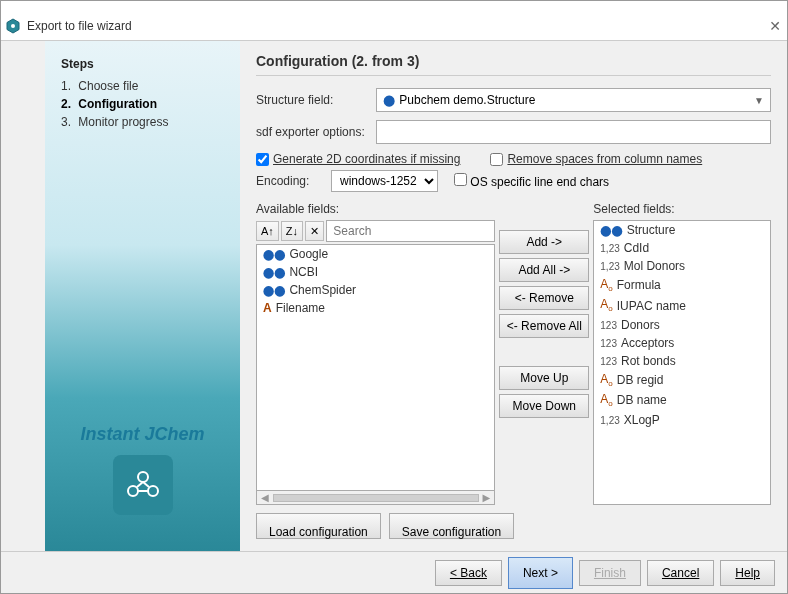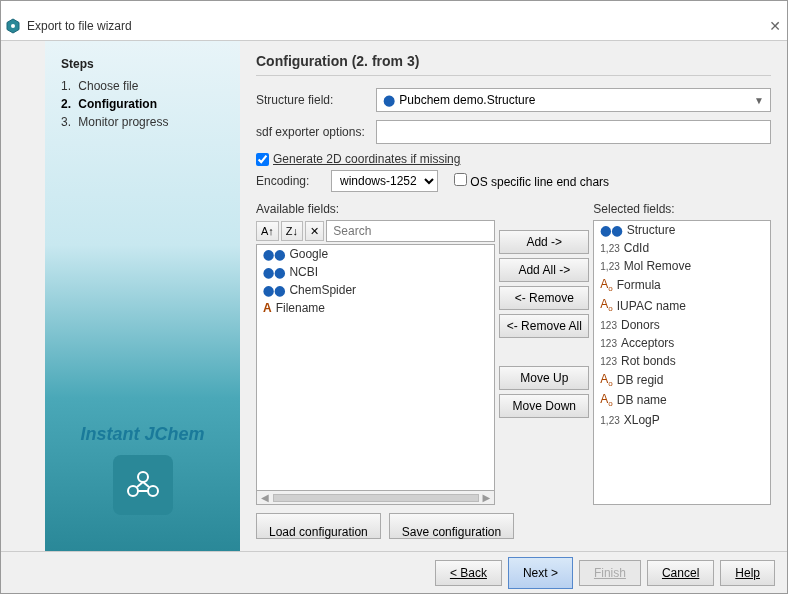--- a/index.html
+++ b/index.html
@@ -154,20 +154,24 @@
       <div class="form-row">
         <div class="form-label">sdf exporter options:</div>
         <input type="text" class="text-input" style="flex: 1 1 0%;">
       </div>
 
       <div class="checkbox-row" style="margin-left:0; margin-bottom:4px;">
         <label style="margin-right:30px;">
           <input type="checkbox" checked="" style="">
           <span>Generate 2D coordinates if missing</span>
         </label>
+        <label>
+          <input type="checkbox" style="">
+          <span>Remove spaces from column names</span>
+        </label>
       </div>
 
       <div class="encoding-row">
         <span class="encoding-label">Encoding:</span>
         <select class="encoding-select"><option>windows-1252</option></select>
         <label>
           <input type="checkbox" style="">
           <span>OS specific line end chars</span>
         </label>
       </div>
@@ -225,21 +229,21 @@
               <div class="list-item">
                 <span class="list-item-icon"><span style="color:#1a5fb4;font-size:10px;font-weight:bold;">⬤⬤</span></span>
                 <span>Structure</span>
               </div>
               <div class="list-item">
                 <span class="list-item-icon"><span style="color:#555;font-size:10px;">1,23</span></span>
                 <span>CdId</span>
               </div>
               <div class="list-item">
                 <span class="list-item-icon"><span style="color:#555;font-size:10px;">1,23</span></span>
-                <span>Mol Remove</span>
+                <span>Mol Donors</span>
               </div>
               <div class="list-item">
                 <span class="list-item-icon"><span style="color:#aa4400;font-size:12px;">A<sub style="font-size:8px;">o</sub></span></span>
                 <span>Formula</span>
               </div>
               <div class="list-item">
                 <span class="list-item-icon"><span style="color:#aa4400;font-size:12px;">A<sub style="font-size:8px;">o</sub></span></span>
                 <span>IUPAC name</span>
               </div>
               <div class="list-item">

